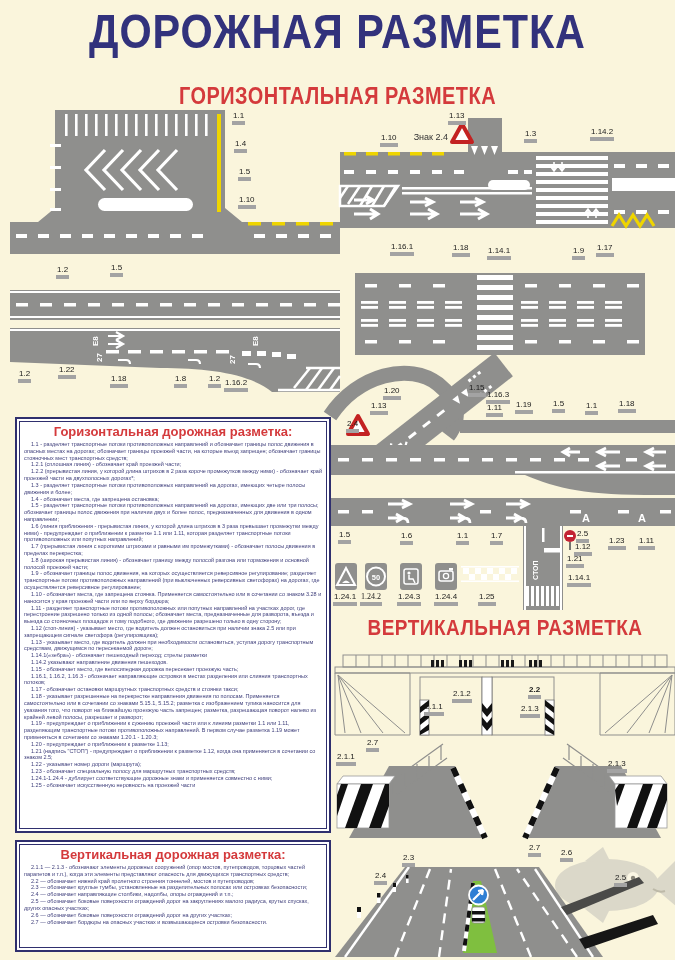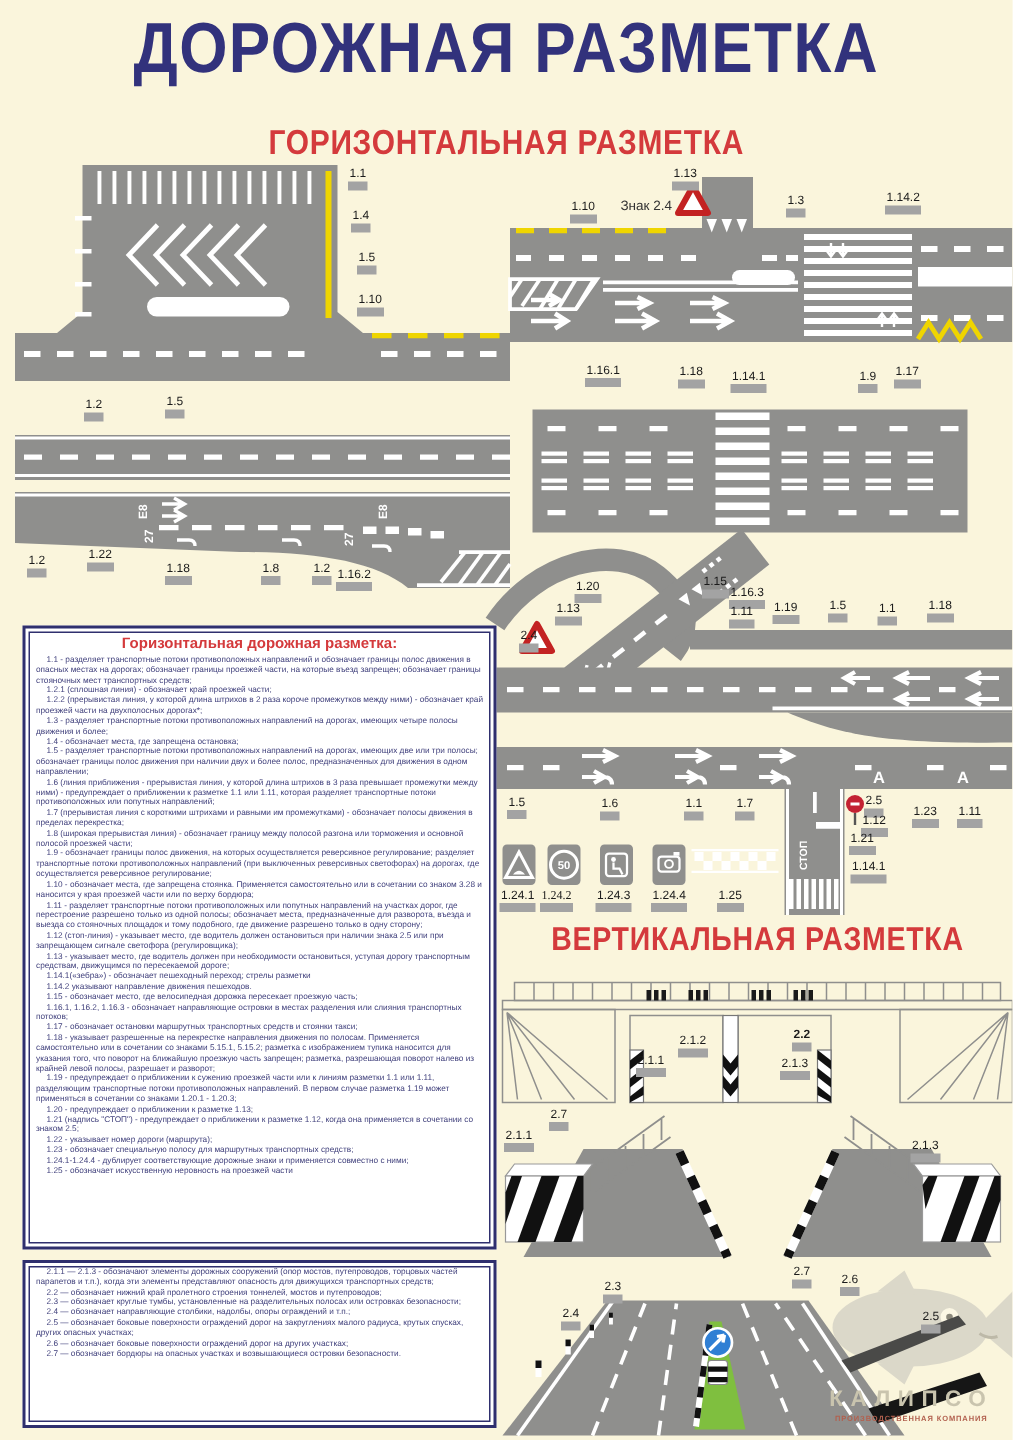--- a/index.html
+++ b/index.html
@@ -28,24 +28,24 @@
   .road{fill:#8F8F8D;}
   .wm{fill:#FFFFFF;}
   .ym{fill:#EFD500;}
   .wl{stroke:#FFFFFF;fill:none;}
   .gl{stroke:#8F8F8D;fill:none;}
   
   .panel{position:absolute;background:#FFFFFF;border:2px solid #2F2F6E;box-sizing:border-box;padding:3px 7px 3px 7px;}
   .panel::after{content:"";position:absolute;left:2px;top:2px;right:2px;bottom:2px;border:1px solid #2F2F6E;pointer-events:none;}
   #panel-h{left:15px;top:417px;width:316px;height:416px;}
   #panel-v{left:15px;top:840px;width:316px;height:112px;}
-  .panel-title{color:#D43A3C;font-weight:bold;font-size:10px;text-align:center;margin:2px 0 2px;}
+  .panel-title{color:#D43A3C;font-weight:bold;font-size:13px;text-align:center;margin:2px 0 2px;}
   .panel-body p{margin:0;font-size:5.5px;line-height:1.24;color:#40407C;text-indent:7px;}
   
-  .dlabel{position:absolute;font-size:8px;color:#1b1b1b;border-bottom:6px solid #a3a3a3;
+  .dlabel{position:absolute;font-size:8px;color:#1b1b1b;border-bottom:4px solid #a3a3a3;
           padding:0 1px;white-space:nowrap;line-height:1.1;}
   
   .logo{position:absolute;left:540px;top:924px;width:135px;text-align:center;}
   .logo-name{font-size:15px;color:#C9C4AE;letter-spacing:5px;font-weight:bold;}
   .logo-tag{font-size:5px;color:#B2604E;letter-spacing:0.6px;margin-top:2px;font-weight:bold;}
 </style>
 </head>
 <body>
 
 <div class="page">
@@ -581,35 +581,32 @@
         <p class="item">1.20 - предупреждает о приближении к разметке 1.13;</p>
         <p class="item">1.21 (надпись "СТОП") - предупреждает о приближении к разметке 1.12, когда она применяется в сочетании со знаком 2.5;</p>
         <p class="item">1.22 - указывает номер дороги (маршрута);</p>
         <p class="item">1.23 - обозначает специальную полосу для маршрутных транспортных средств;</p>
         <p class="item">1.24.1-1.24.4 - дублирует соответствующие дорожные знаки и применяется совместно с ними;</p>
         <p class="item">1.25 - обозначает искусственную неровность на проезжей части</p>
       </div>
   </div>
 
   <div class="panel" id="panel-v">
+    <div class="panel-title">Вертикальная дорожная разметка:</div>
     <div class="panel-body">
         <p class="item">2.1.1 — 2.1.3 - обозначают элементы дорожных сооружений (опор мостов, путепроводов, торцовых частей парапетов и т.п.), когда эти элементы представляют опасность для движущихся транспортных средств;</p>
         <p class="item">2.2 — обозначает нижний край пролетного строения тоннелей, мостов и путепроводов;</p>
         <p class="item">2.3 — обозначает круглые тумбы, установленные на разделительных полосах или островках безопасности;</p>
         <p class="item">2.4 — обозначает направляющие столбики, надолбы, опоры ограждений и т.п.;</p>
         <p class="item">2.5 — обозначает боковые поверхности ограждений дорог на закруглениях малого радиуса, крутых спусках, других опасных участках;</p>
         <p class="item">2.6 — обозначает боковые поверхности ограждений дорог на других участках;</p>
         <p class="item">2.7 — обозначает бордюры на опасных участках и возвышающиеся островки безопасности.</p>
       </div>
   </div>
 
-  <div class="logo">
-    <div class="logo-name">КАЛИПСО</div>
-    <div class="logo-tag">ПРОИЗВОДСТВЕННАЯ КОМПАНИЯ</div>
-  </div>
 
   <div id="labels-overlay">
       <span class="dlabel" style="left: 232px; top: 112px;">1.1</span>
       <span class="dlabel" style="left: 234px; top: 140px;">1.4</span>
       <span class="dlabel" style="left: 238px; top: 168px;">1.5</span>
       <span class="dlabel" style="left: 238px; top: 196px;">1.10</span>
       <span class="dlabel" style="left: 448px; top: 112px;">1.13</span>
       <span class="dlabel" style="left: 380px; top: 134px;">1.10</span>
       <span class="dlabel" style="left: 524px; top: 130px;">1.3</span>
       <span class="dlabel" style="left: 590px; top: 128px;">1.14.2</span>

